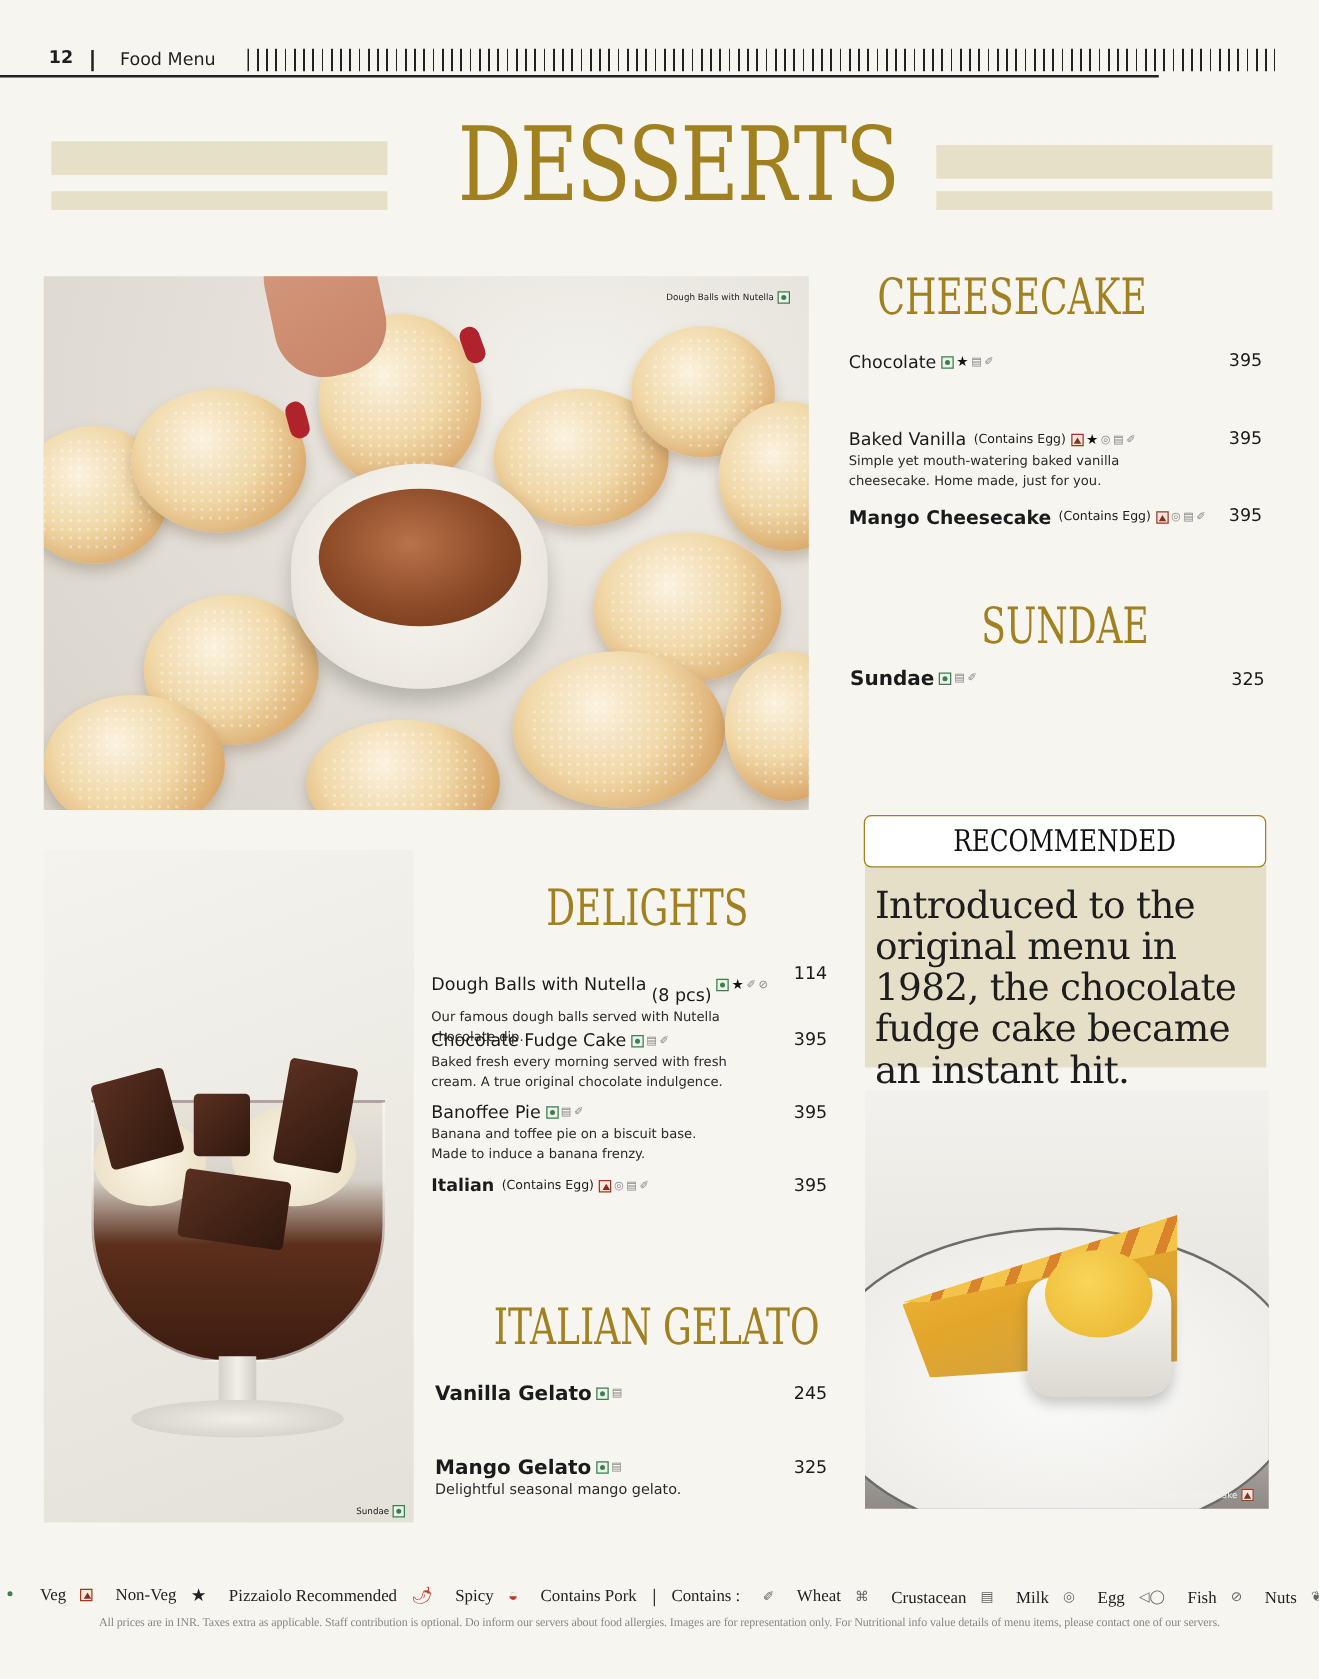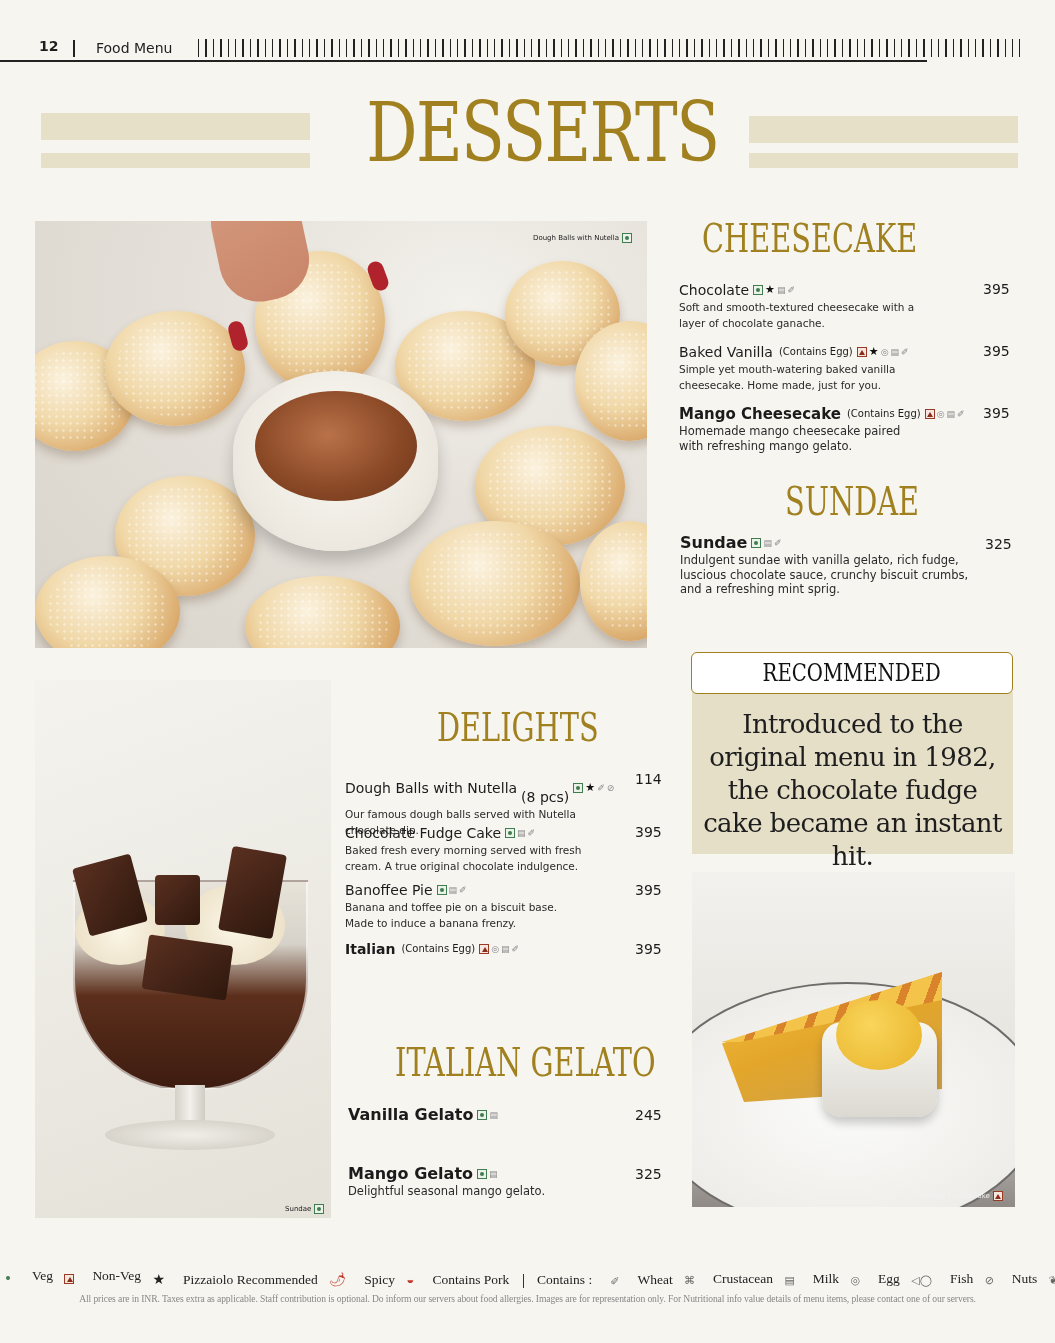--- a/index.html
+++ b/index.html
@@ -82,27 +82,27 @@
   .ic.star { color: #111; font-size: 11px; }
   .price { position: absolute; font-size: 14px; color: #1b1b1b; }
   .desc { font-size: 10.5px; line-height: 15.5px; color: #2a2a2a; margin-top: 1px; }
 
   
   .rec-box { position: absolute; left: 692px; top: 692px; width: 321px; height: 162px; background: #e6dfc8; }
   .rec-head { position: absolute; left: 691px; top: 652px; width: 322px; height: 42px; background: #fff;
     border: 1.5px solid #a0801f; border-radius: 6px; text-align: center; }
   .rec-head span { display: inline-block; font-family: "DejaVu Serif", serif; font-size: 24px; line-height: 40px;
     transform: scaleX(0.82); color: #111; }
-  .rec-text { position: absolute; left: 700px; top: 708px; width: 305px; text-align: center;
-    font-family: "DejaVu Serif", serif; font-size: 26px; line-height: 33px; color: #1d1d1d; letter-spacing: -0.6px; }
+  .rec-text { position: absolute; left: 700px; top: 708px; width: 305px; 
+    font-family: "DejaVu Serif", serif; font-size: 30px; line-height: 33px; color: #1d1d1d; letter-spacing: -0.6px; }
 
   
   .legend { position: absolute; left: 0; top: 1268px; width: 1055px; text-align: center;
     font-family: "Liberation Serif", serif; font-size: 13.5px; color: #222; white-space: nowrap; }
-  .legend .li { display: inline-flex; align-items: flex-end; gap: 18px; margin: 0 4px; }
+  .legend .li { display: inline-flex; align-items: center; gap: 18px; margin: 0 4px; }
   .legend .lsep { display: inline-block; width: 1px; height: 14px; background: #333; margin: 0 6px; vertical-align: middle; }
   .lg-ic { font-size: 11px; color: #666; }
   .disclaimer { position: absolute; left: 0; top: 1293px; width: 1055px; text-align: center;
     font-family: "Liberation Serif", serif; font-size: 9.6px; color: #888; white-space: nowrap; letter-spacing: -0.1px; }
 </style>
 </head>
 <body>
 
 <div class="topbar">
   <span class="page-num">12</span>
@@ -147,24 +147,20 @@
 <div class="item" style="left:679px;top:281px;width:330px;">
   <div class="item-head">
     <span class="name">Chocolate</span>
     <span class="icons">
         <span class="veg"></span>
         <span class="ic star">★</span>
         <span class="ic">▤</span>
         <span class="ic">✐</span>
       </span>
   </div>
-  <div class="desc">
-    <div>Soft and smooth-textured cheesecake with a</div>
-    <div>layer of chocolate ganache.</div>
-  </div>
 </div>
 <div class="price" style="left:983px;top:281px;">395</div>
 
 <div class="item" style="left:679px;top:343px;width:330px;">
   <div class="item-head">
     <span class="name">Baked Vanilla</span>
     <span class="note">(Contains Egg)</span>
     <span class="icons">
         <span class="nonveg"></span>
         <span class="ic star">★</span>
@@ -184,41 +180,32 @@
   <div class="item-head bold">
     <span class="name">Mango Cheesecake</span>
     <span class="note">(Contains Egg)</span>
     <span class="icons">
         <span class="nonveg"></span>
         <span class="ic">◎</span>
         <span class="ic">▤</span>
         <span class="ic">✐</span>
       </span>
   </div>
-  <div class="desc" style="font-size:11.5px;line-height:15px;">
-    <div>Homemade mango cheesecake paired</div>
-    <div>with refreshing mango gelato.</div>
-  </div>
 </div>
 <div class="price" style="left:983px;top:405px;">395</div>
 
 <div class="section-title" style="left:785px;top:479px;transform-origin:left;">SUNDAE</div>
 <div class="item" style="left:680px;top:534px;width:330px;">
   <div class="item-head bold">
     <span class="name" style="font-size:16px;">Sundae</span>
     <span class="icons">
         <span class="veg"></span>
         <span class="ic">▤</span>
         <span class="ic">✐</span>
       </span>
-  </div>
-  <div class="desc" style="font-size:11.5px;line-height:14.5px;">
-    <div>Indulgent sundae with vanilla gelato, rich fudge,</div>
-    <div>luscious chocolate sauce, crunchy biscuit crumbs,</div>
-    <div>and a refreshing mint sprig.</div>
   </div>
 </div>
 <div class="price" style="left:985px;top:536px;">325</div>
 
 <div class="photo sundae-photo">
   <div class="glass"></div>
   <div class="stem"></div>
   <div class="base"></div>
   <div class="cream" style="left:40px;top:215px;width:90px;height:70px;"></div>
   <div class="cream" style="left:150px;top:205px;width:100px;height:80px;"></div>

